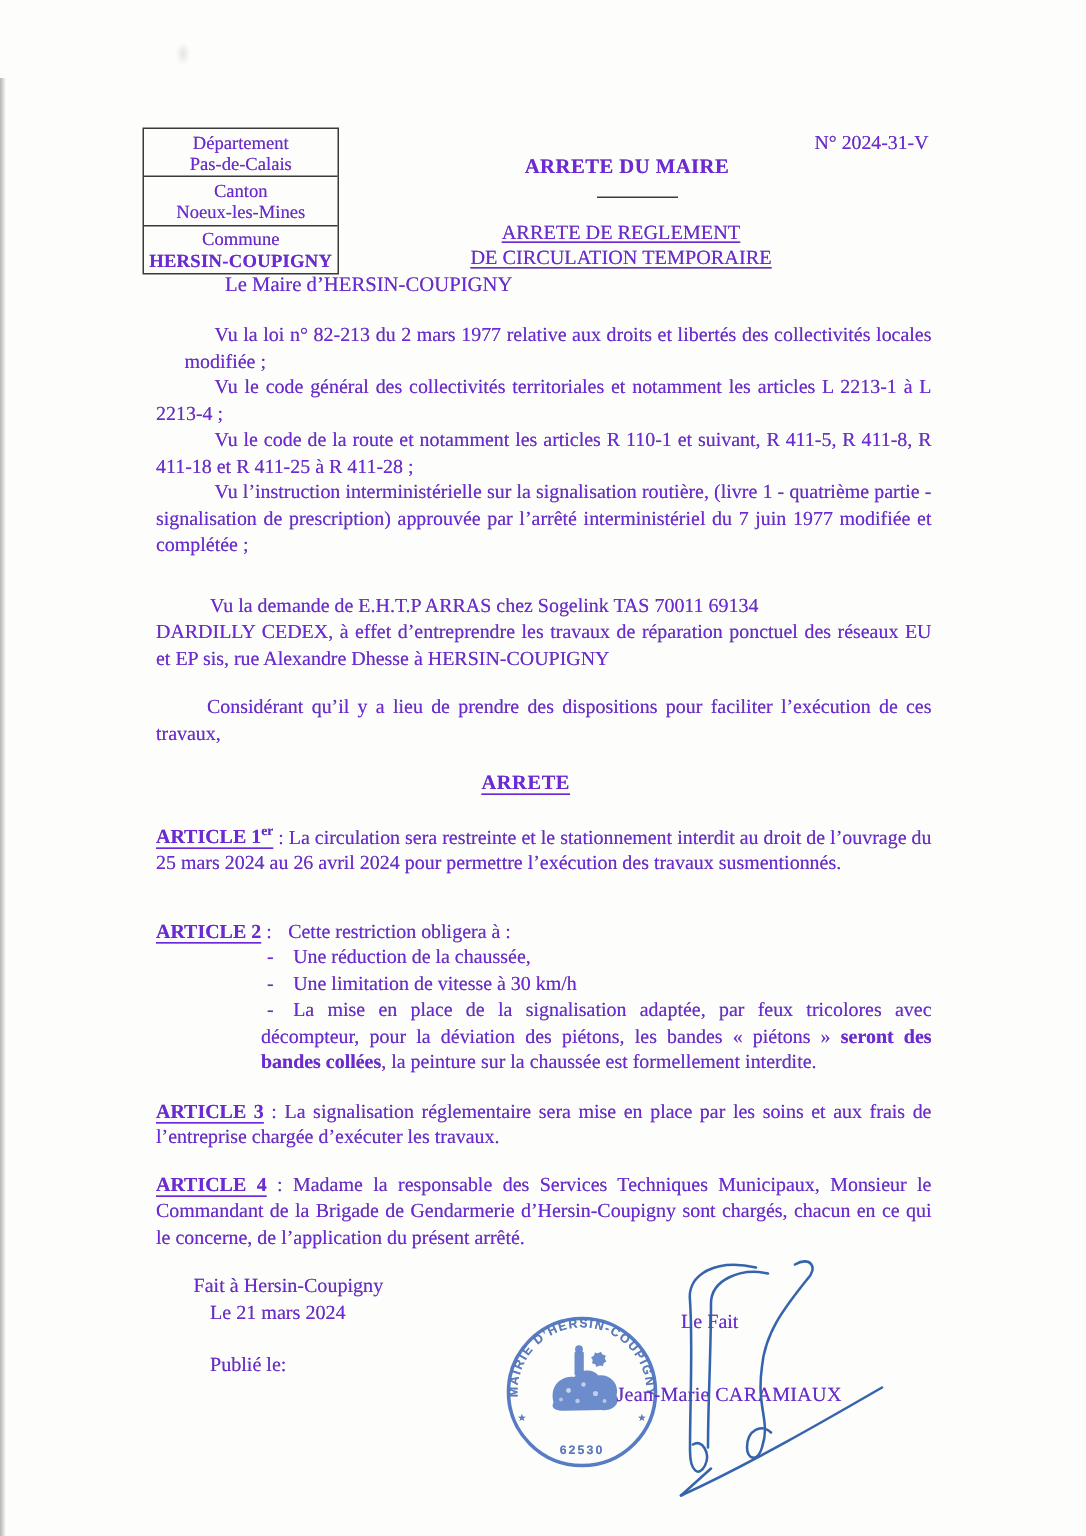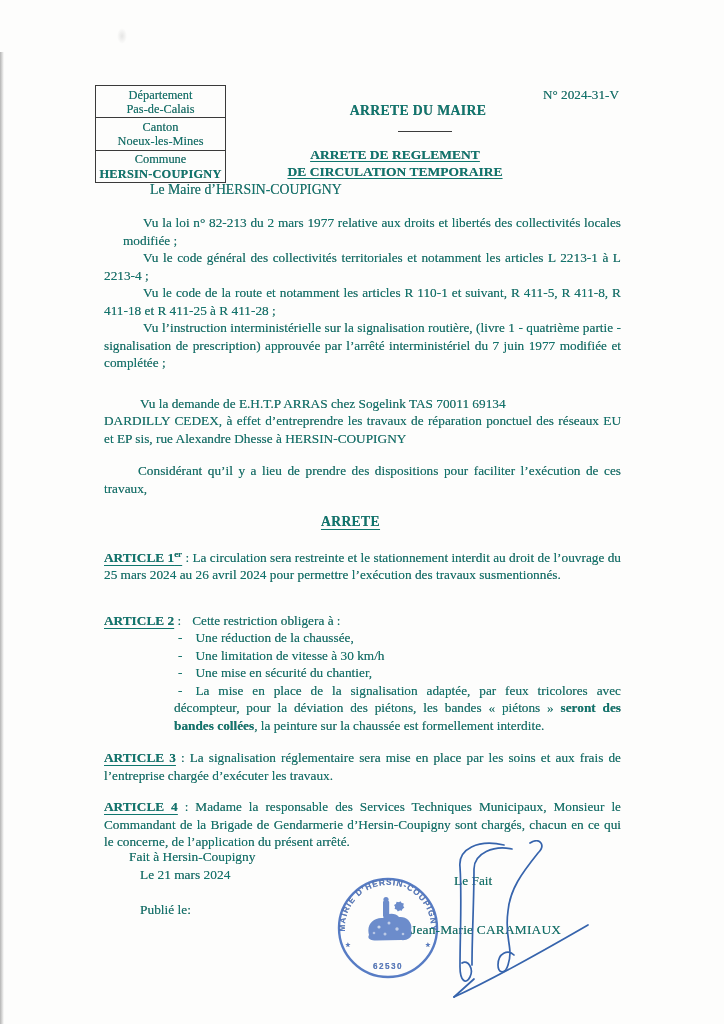--- a/index.html
+++ b/index.html
@@ -3,21 +3,21 @@
 <meta charset="utf-8">
 <style>
   * { margin:0; padding:0; box-sizing:border-box; }
   html,body { background:#ffffff; }
   .page {
     position:relative;
     width:724px; height:1024px;
     background:#fdfdfc;
     overflow:hidden;
     font-family:"Liberation Serif", serif;
-    color:#0f766e;
+    color:#6d28d9;
     text-shadow:0 0 0.4px rgba(40,40,40,.55);
   }
   .edge-left {
     position:absolute; left:0; top:52px; bottom:0; width:4px;
     background:linear-gradient(to right, rgba(120,120,120,.55), rgba(255,255,255,0));
   }
   .smudge {
     position:absolute; left:117px; top:28px; width:10px; height:16px;
     background:radial-gradient(ellipse at center, rgba(120,120,120,.18), rgba(255,255,255,0) 70%);
   }
@@ -36,22 +36,22 @@
 
   .title-main {
     position:absolute; left:318px; top:103px; width:200px;
     text-align:center; font-weight:bold; font-size:13.8px; letter-spacing:.3px;
   }
   .title-rule {
     position:absolute; left:398px; top:131px; width:54px; height:0;
     border-top:1.6px solid #3c3c3c;
   }
   .title-sub {
-    position:absolute; left:270px; top:147px; width:250px;
-    text-align:center; font-weight:bold; font-size:13.5px; line-height:16.5px;
+    position:absolute; left:289px; top:147px; width:250px;
+    text-align:center; font-weight:normal; font-size:13.5px; line-height:16.5px;
   }
   .title-sub div { text-decoration:underline; text-underline-offset:2px; }
   .mayor-line { position:absolute; left:150px; top:182px; font-size:13.8px;font-family:Liberation Serif, serif; }
 
   
   .doc-body {
     position:absolute; left:104px; top:214px; width:517px;
     font-size:13.3px; line-height:17.5px; text-align:justify;
   }
   .p-recital-first { margin-left:19px; text-indent:20px; }
@@ -127,21 +127,20 @@
     <p class="p-considering">Considérant qu’il y a lieu de prendre des dispositions pour faciliter l’exécution de ces travaux,</p>
 
     <p class="order-heading">ARRETE</p>
 
     <p class="p-article"><span class="art-label"><span>ARTICLE 1</span><sup>er</sup></span><span> : La circulation sera restreinte et le stationnement interdit au droit de l’ouvrage du 25 mars 2024 au 26 avril 2024 pour permettre l’exécution des travaux susmentionnés.</span></p>
 
     <p class="p-article a2head"><span class="art-label">ARTICLE 2</span><span> :</span><span class="a2-intro">Cette restriction obligera à :</span></p>
 
     <div class="li"><span class="dash">-</span><span>Une réduction de la chaussée,</span></div>
     <div class="li"><span class="dash">-</span><span>Une limitation de vitesse à 30 km/h</span></div>
-    <div class="li"><span class="dash">-</span><span>Une mise en sécurité du chantier,</span></div>
     <div class="li"><span class="dash">-</span><span>La mise en place de la signalisation adaptée, par feux tricolores avec décompteur, pour la déviation des piétons, les bandes « piétons » </span><span class="bold-run">seront des bandes collées</span><span>, la peinture sur la chaussée est formellement interdite.</span></div>
 
     <p class="p-article"><span class="art-label">ARTICLE 3</span><span> : La signalisation réglementaire sera mise en place par les soins et aux frais de l’entreprise chargée d’exécuter les travaux.</span></p>
 
     <p class="p-article a4"><span class="art-label">ARTICLE 4</span><span> : Madame la responsable des Services Techniques Municipaux, Monsieur le Commandant de la Brigade de Gendarmerie d’Hersin-Coupigny sont chargés, chacun en ce qui le concerne, de l’application du présent arrêté.</span></p>
   </div>
 
   <div class="doc-footer">
     <div class="f-made">Fait à Hersin-Coupigny</div>
     <div class="f-date">Le 21 mars 2024</div>

